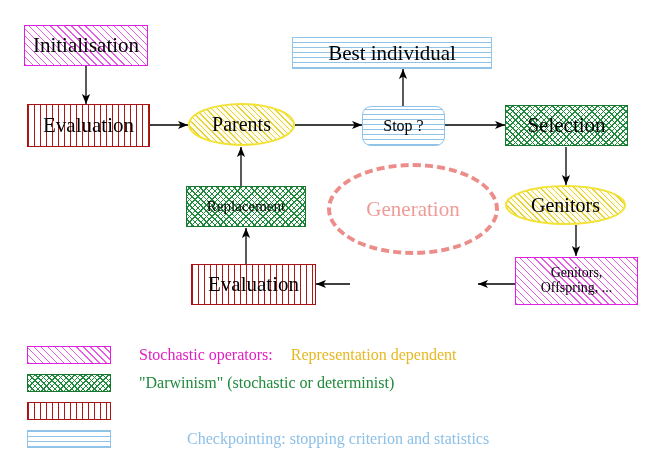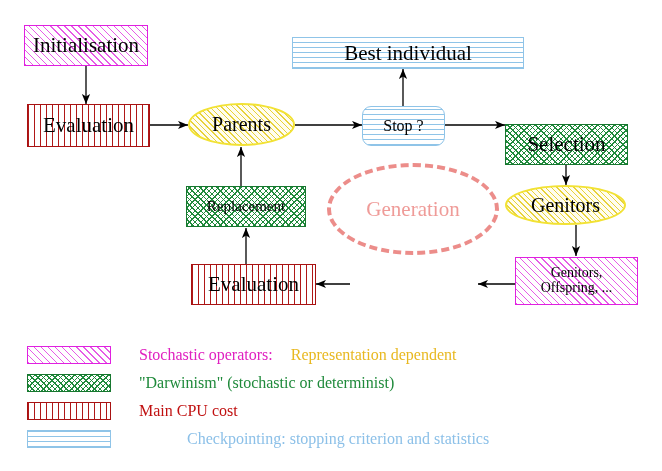--- a/index.html
+++ b/index.html
@@ -157,29 +157,29 @@
   </div>
 
   <div class="node fill-red shape-rect" style="left:27px; top:104px; width:123px; height:43px; font-size:21px;">
     <span>Evaluation</span>
   </div>
 
   <div class="node fill-yellow shape-ellipse" style="left:188px; top:103px; width:107px; height:43px; font-size:20px;">
     <span>Parents</span>
   </div>
 
-  <div class="node fill-blue shape-rect" style="left:292px; top:37px; width:232px; height:32px; font-size:21px;">
+  <div class="node fill-blue shape-rect" style="left:292px; top:37px; width:200px; height:32px; font-size:21px;">
     <span>Best individual</span>
   </div>
 
   <div class="node fill-blue shape-round" style="left:362px; top:106px; width:83px; height:40px; font-size:16px;">
     <span>Stop ?</span>
   </div>
 
-  <div class="node fill-green shape-rect" style="left:505px; top:105px; width:123px; height:41px; font-size:21px;margin-top:19px;">
+  <div class="node fill-green shape-rect" style="left:505px; top:105px; width:123px; height:41px; font-size:21px;">
     <span>Selection</span>
   </div>
 
   <div class="node fill-yellow shape-ellipse" style="left:505px; top:185px; width:121px; height:40px; font-size:20px;">
     <span>Genitors</span>
   </div>
 
   <div class="node fill-magenta shape-rect" style="left:515px; top:257px; width:123px; height:48px; font-size:14px; flex-direction:column; justify-content:center;">
     <span>Genitors,</span>
     <span>Offspring, ...</span>
@@ -210,23 +210,20 @@
 
     <div class="legend-row" style="top:32px;">
       <div class="legend-swatch fill-green"></div>
       <div class="legend-text">
         <span style="color:#1f8a3b;">"Darwinism" (stochastic or determinist)</span>
       </div>
     </div>
 
     <div class="legend-row" style="top:60px;">
       <div class="legend-swatch fill-red"></div>
-      <div class="legend-text">
-        <span style="color:#c01010;">Main CPU cost</span>
-      </div>
     </div>
 
     <div class="legend-row" style="top:88px;">
       <div class="legend-swatch fill-blue"></div>
       <div class="legend-text">
         <span style="color:#8cc0e8;margin-left:48px;">Checkpointing: stopping criterion and statistics</span>
       </div>
     </div>
 
   </div>

